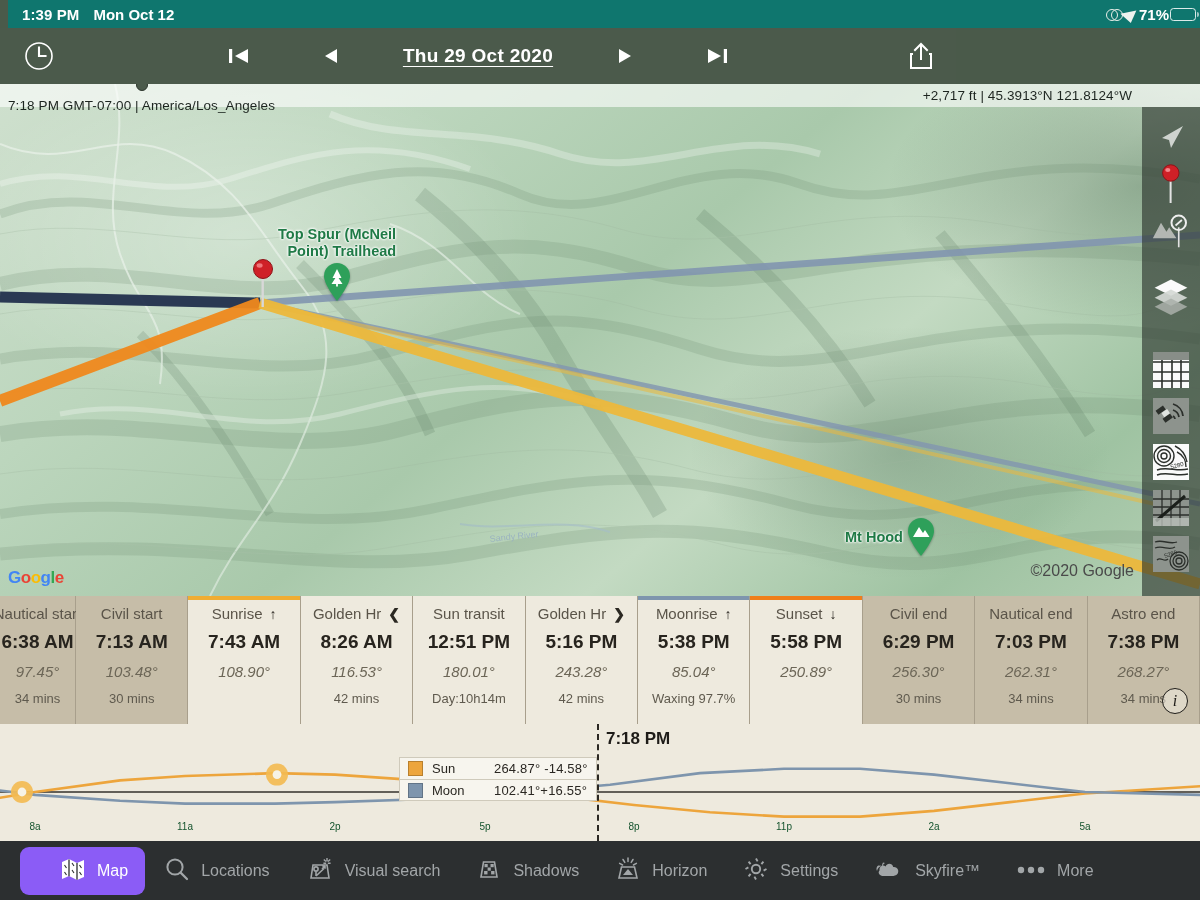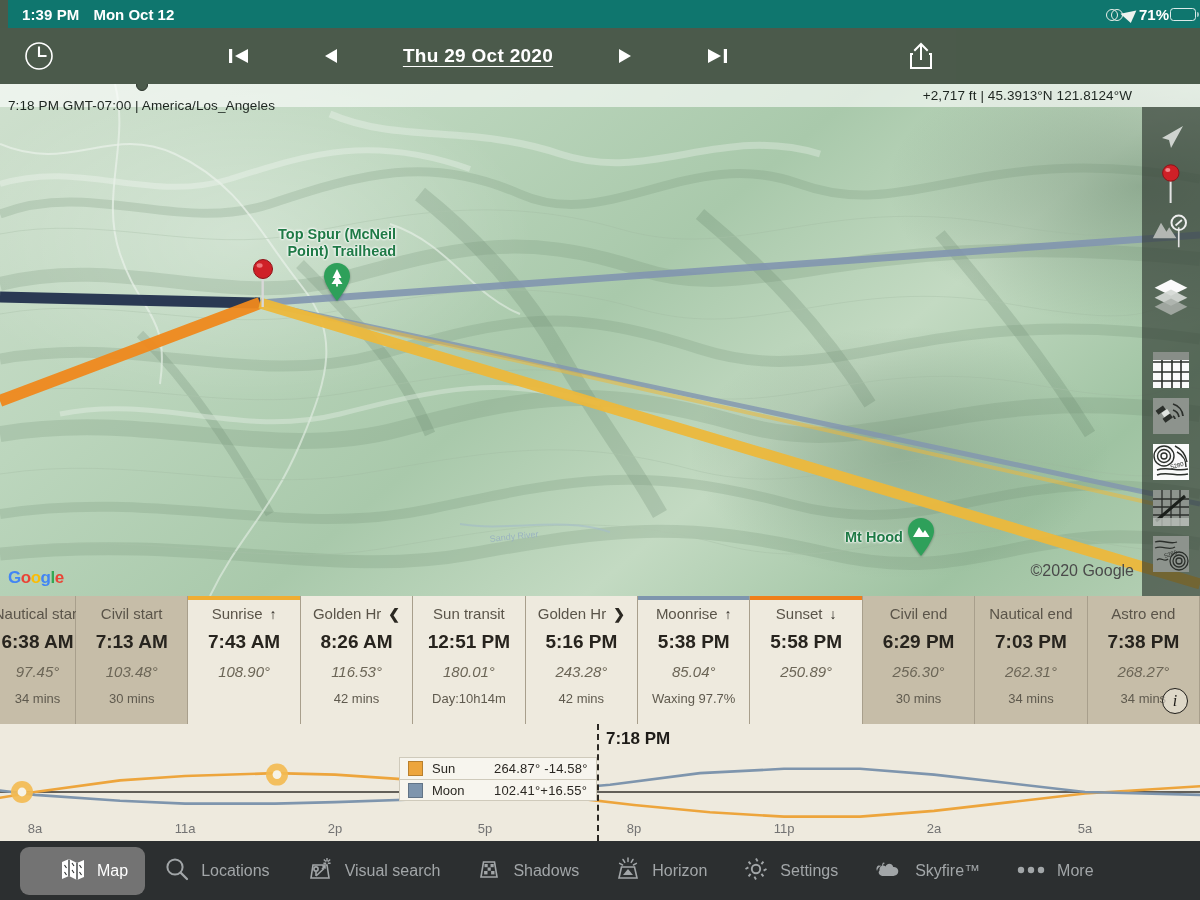--- a/index.html
+++ b/index.html
@@ -167,33 +167,33 @@
     position: absolute; left: 399px; top: 757px;
     background: #f7f5ee; border: 1px solid #cfcabb;
     font-size: 13px; color: #2a2722; z-index: 5;
   }
   .lg-row { display: flex; align-items: center; height: 21px; padding: 0 8px; }
   .lg-row + .lg-row { border-top: 1px solid #cfcabb; }
   .lg-sw { width: 15px; height: 15px; margin-right: 9px; border: 1px solid rgba(0,0,0,.22); }
   .lg-name { width: 62px; }
   .lg-val { font-variant-numeric: tabular-nums; letter-spacing: .2px; }
   .ticks { position: absolute; left: 0; bottom: 0; width: 1200px; height: 20px; }
-  .tick { position: absolute; font-size: 13px; color: #737373; transform: translateX(-50%); }
+  .tick { position: absolute; font-size: 10px; color: #14532d; transform: translateX(-50%); }
 
   
   .tabbar {
     position: absolute; bottom: 0; left: 0; width: 1200px; height: 59px;
     background: #2c2f30; display: flex; align-items: center; padding-left: 20px; gap: 2px;
   }
   .tab {
     display: flex; align-items: center; gap: 11px;
     padding: 9px 17px; border-radius: 9px; cursor: pointer;
     color: #a2a6a8; font-size: 16px; white-space: nowrap;
   }
-  .tab.active { background: #737373; color: #fff; padding-left: 40px; }
+  .tab.active { background: #8b5cf6; color: #fff; padding-left: 40px; }
   .tab svg { flex: 0 0 auto; }
 </style>
 </head>
 <body>
 
 <div id="app">
 
   <div class="statusbar">
     <div class="sb-left">
       <span class="sb-time">1:39 PM</span>

